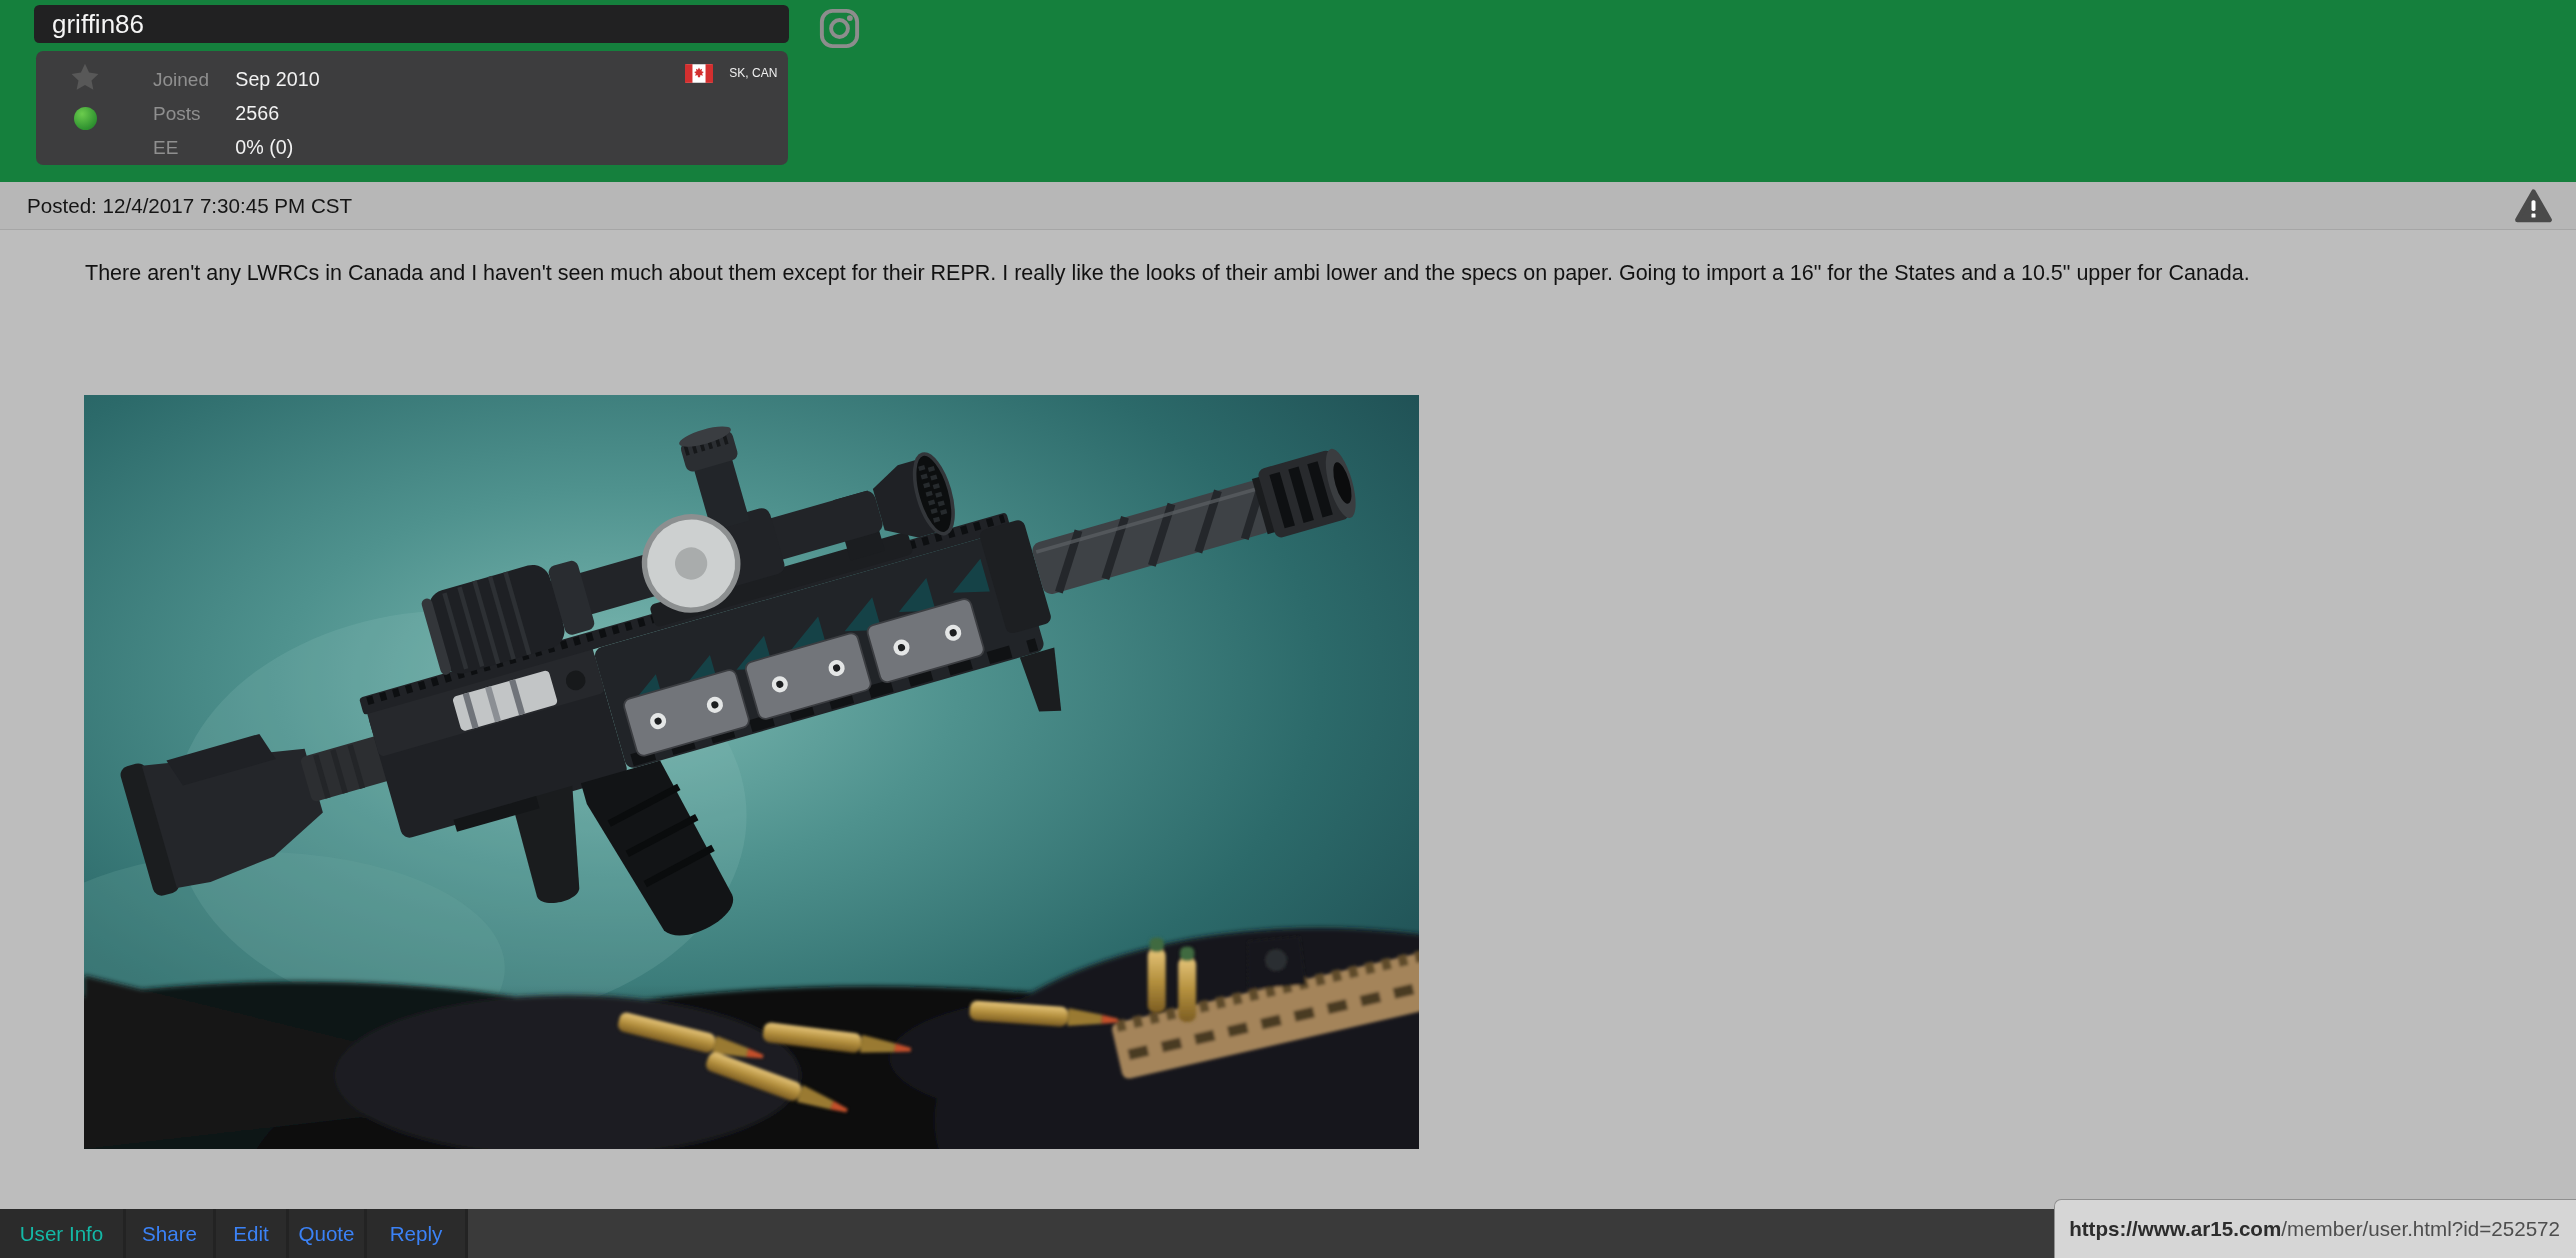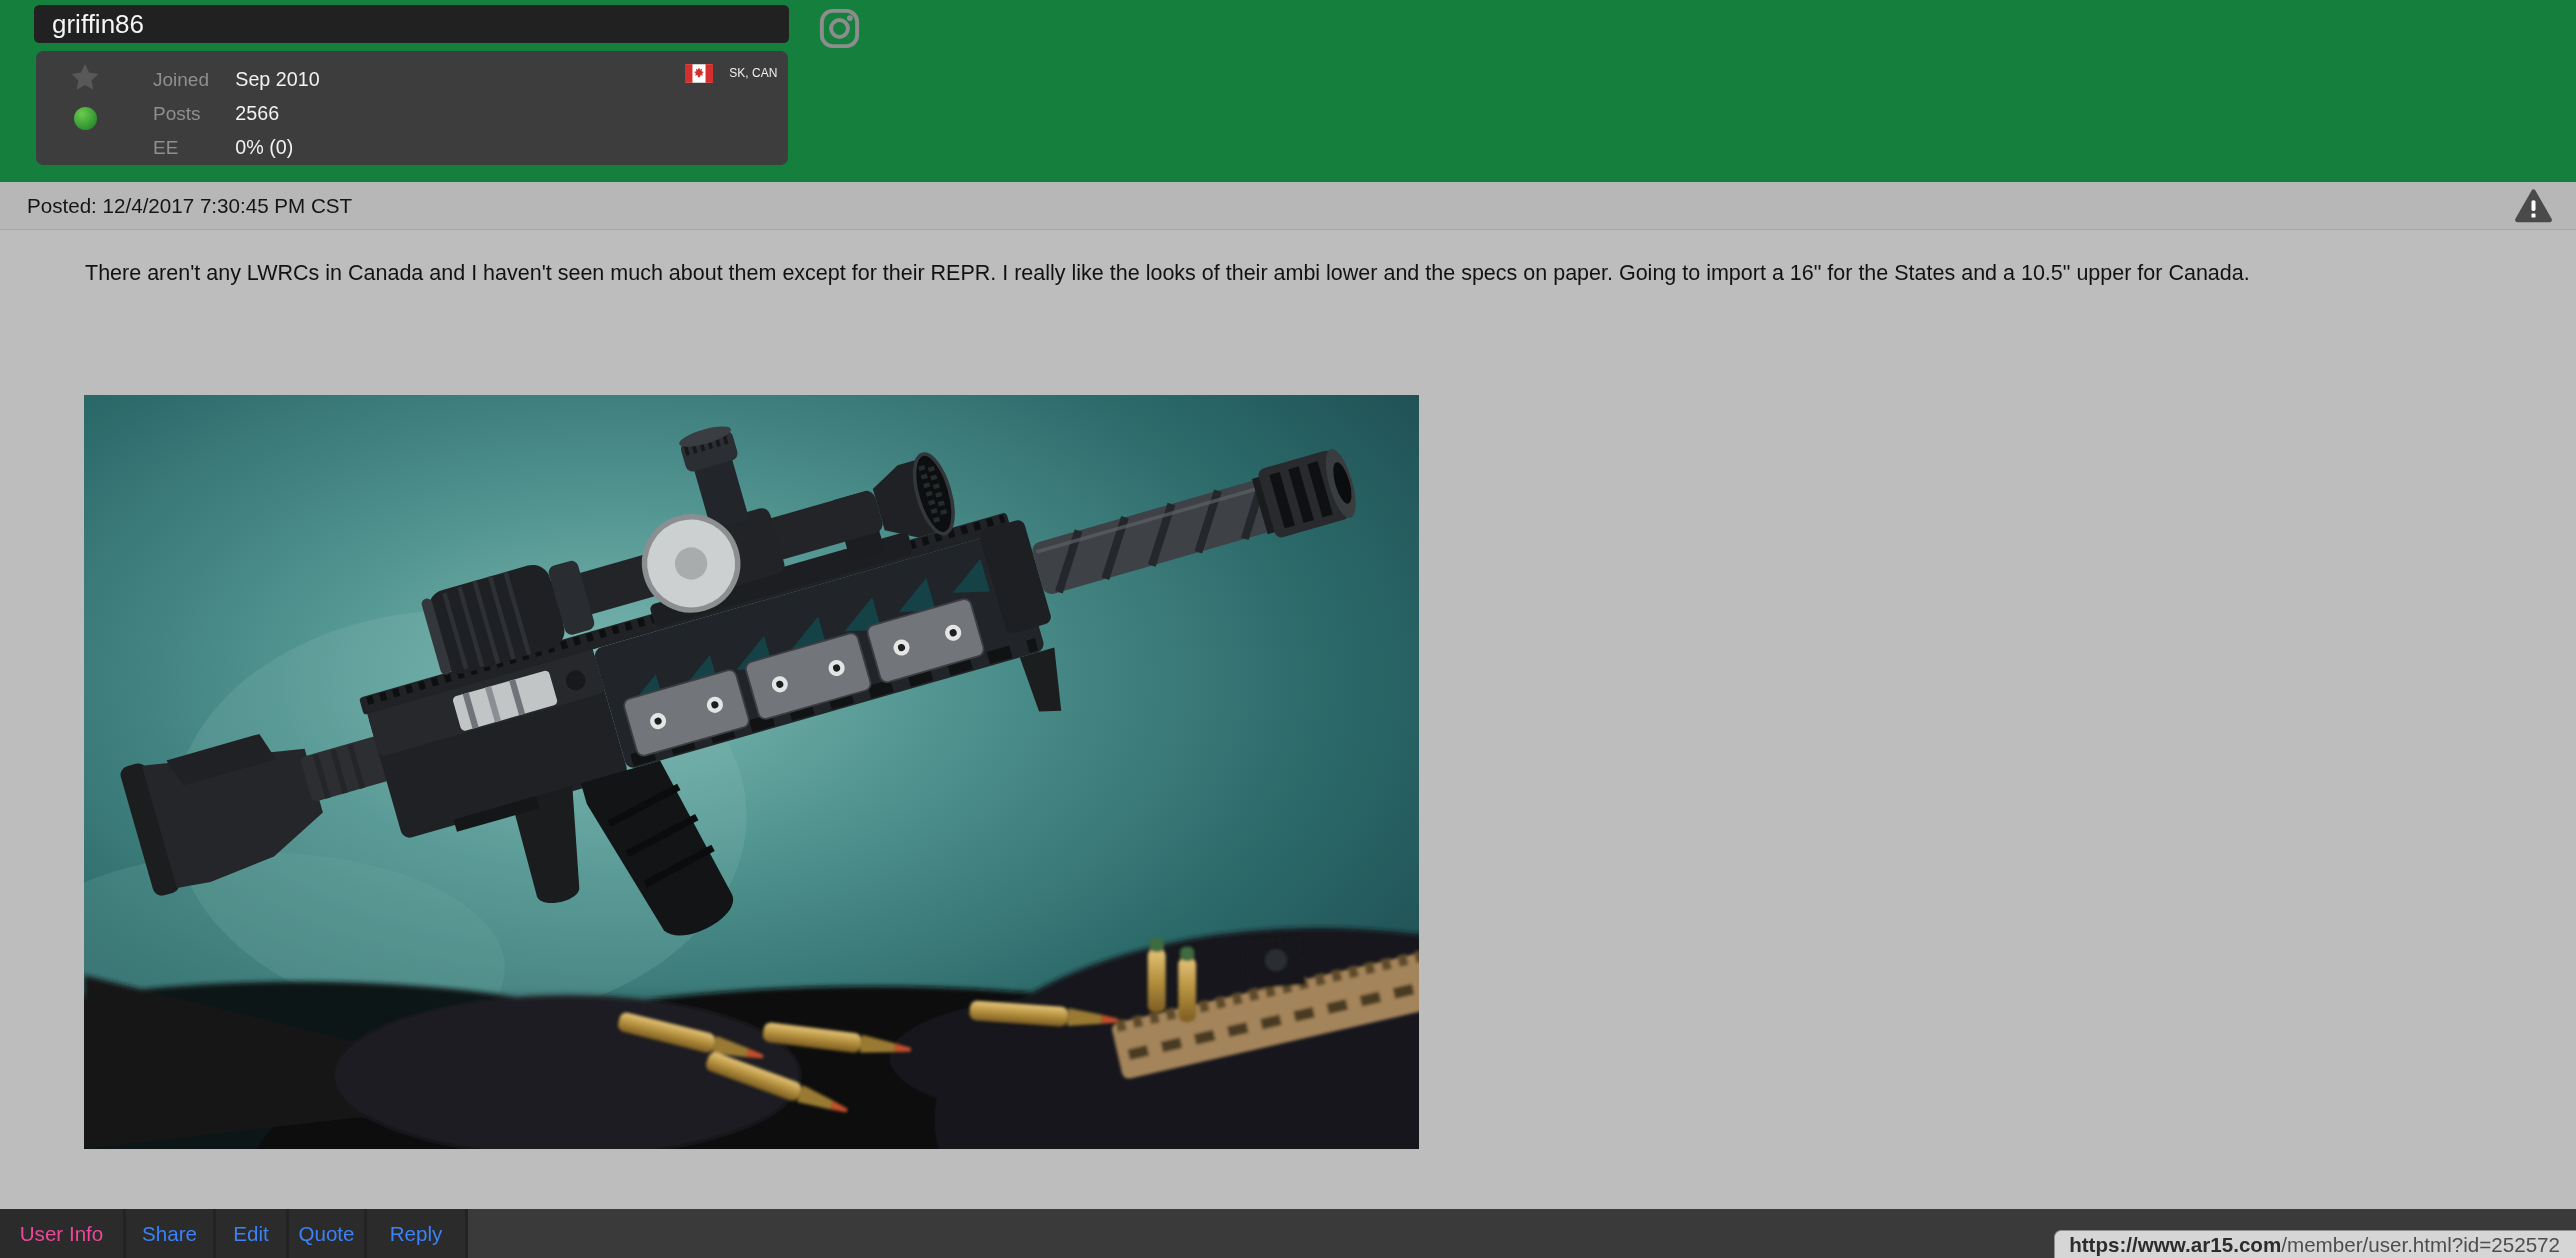--- a/index.html
+++ b/index.html
@@ -33,28 +33,28 @@
   .post-body { position:absolute; top:230px; left:0; width:2576px; }
   .post-text { position:absolute; left:85px; top:29.5px; width:2479px; font-size:21.5px; color:#121212; line-height:27px; }
   .post-text p.l1 { white-space:nowrap; }
   .post-text p.l2 { margin-top:41px; }
   .post-photo { position:absolute; left:84px; top:165px; width:1335px; height:754px; display:block; }
 
   
   .footer-bar { position:absolute; top:1209px; left:0; width:2576px; height:49px; background:#3a3a3a; display:flex; }
   .f-item { height:49px; background:#2b2b2b; border-right:3.6px solid #232323; display:flex;
             align-items:center; justify-content:center; font-size:20.6px; color:#3b82f6; cursor:pointer; }
-  .f-item.w1 { width:126px; color:#ec4899; }
+  .f-item.w1 { width:126px; color:#14b8a6; }
   .f-item.w2 { width:90px; }
   .f-item.w3 { width:73px; }
   .f-item.w4 { width:78px; }
   .f-item.w5 { width:101px; }
 
   
-  .status-url { position:absolute; right:0; bottom:0; height:28px; background:#d6d6d6;
+  .status-url { position:absolute; right:0; bottom:0; height:59px; background:#d6d6d6;
                 border:1.8px solid #8f8f8f; border-right:none; border-bottom:none;
                 border-top-left-radius:7.2px; display:flex; align-items:center; padding:0 16px 0 14.3px;
                 font-size:20.6px; white-space:nowrap; }
   .status-url .dom { font-weight:700; color:#2c2c2c; }
   .status-url .pth { color:#4e4e4e; }
 </style>
 </head>
 <body>
 
 <div class="top-header">

